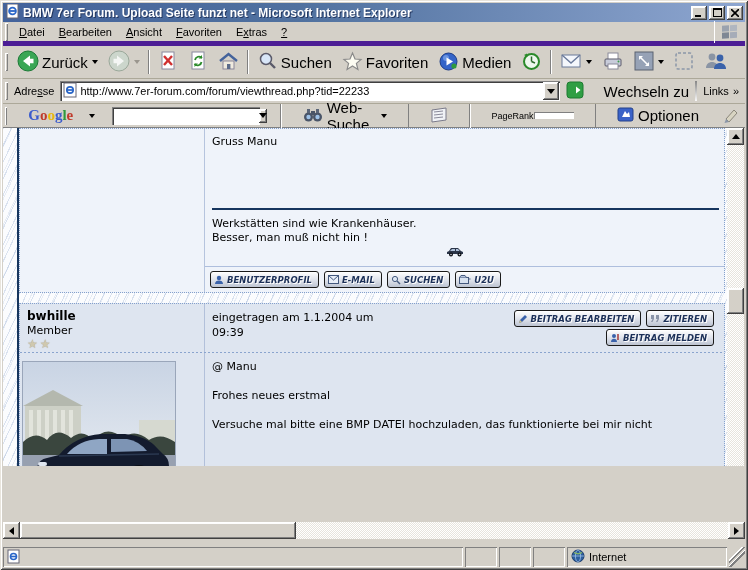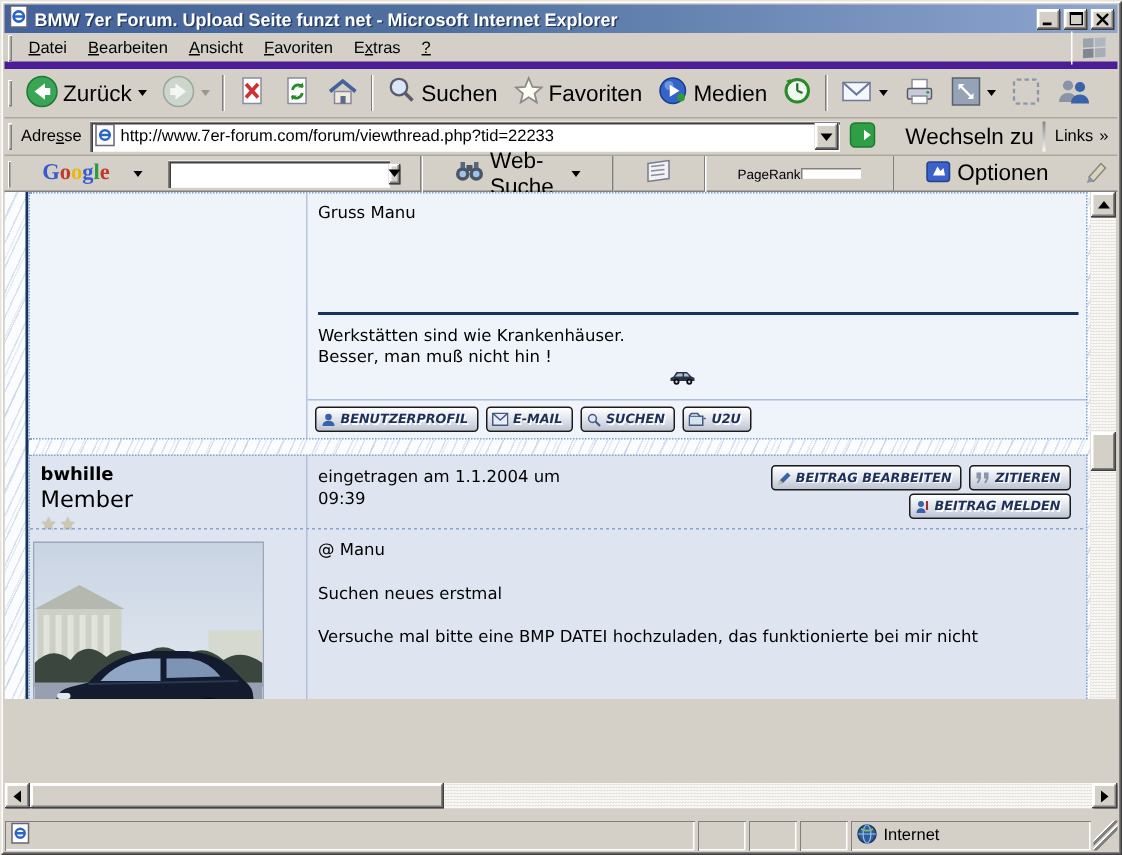--- a/index.html
+++ b/index.html
@@ -65,21 +65,21 @@
   .p1-right{position:relative;}
   .p1-msg{position:absolute;top:6px;left:7px;}
   .p1-hr{position:absolute;top:79px;left:7px;right:5px;height:2px;background:#16355e;}
   .p1-sig{position:absolute;top:88px;left:7px;line-height:14px;}
   .p1-car{position:absolute;top:116px;left:240px;}
   .p1-sep{position:absolute;top:137px;left:0;right:0;height:1px;background:#aebedd;}
   .p1-btns{position:absolute;top:142px;left:5px;display:flex;gap:5px;}
   .post2{margin-top:10px;background:#dee5f0;display:grid;grid-template-columns:185px 1fr;grid-template-rows:48px 1px auto;height:227px;}
   .p2-hl{padding:5px 0 0 7px;border-right:1px solid #b2c0da;}
   .p2-author{font-weight:bold;font-size:12px;}
-  .p2-rank{font-size:15px;margin-top:1px;}
+  .p2-rank{font-size:11px;margin-top:1px;}
   .p2-stars{color:#cfc8ae;font-size:12px;letter-spacing:2px;text-shadow:0 0 1px #9a937d;}
   .p2-hr{position:relative;}
   .p2-date{position:absolute;top:6px;left:7px;line-height:15px;}
   .p2-btns{position:absolute;top:6px;right:10px;display:flex;flex-direction:column;align-items:flex-end;gap:2px;}
   .btnrow{display:flex;gap:5px;}
   .p2-sep{grid-column:1/3;background:repeating-linear-gradient(90deg,#8aa4ce 0 2px,transparent 2px 4px);}
   .p2-bl{border-right:1px solid #b2c0da;}
   .avatar{margin:8px 0 0 2px;display:block;border:1px solid #9aa6ba;}
   .p2-br{position:relative;}
   .m0{position:absolute;top:7px;left:7px;} .m1{position:absolute;top:36px;left:7px;}
@@ -490,21 +490,21 @@
               <circle cx="44" cy="117" r="13" fill="#0a0d14"></circle>
                 <circle cx="44" cy="117" r="6" fill="#c6cbd4"></circle>
               <circle cx="116" cy="115" r="12" fill="#0a0d14"></circle>
                 <circle cx="116" cy="115" r="5.5" fill="#c6cbd4"></circle>
               <rect x="15" y="100" width="9" height="4" rx="2" fill="#dfe6f0"></rect>
               <rect x="14" y="106" width="7" height="7" rx="1" fill="#05080e"></rect>
             </svg>
           </div>
           <div class="p2-br">
             <div class="m0">@ Manu</div>
-            <div class="m1">Suchen neues erstmal</div>
+            <div class="m1">Frohes neues erstmal</div>
             <div class="m2">Versuche mal bitte eine BMP DATEI hochzuladen, das funktionierte bei mir nicht</div>
             <div class="m3">Gruss</div>
             <div class="m4">Sascha</div>
           </div>
         </div>
 
       </div>
     </div>
 
     <div class="vscroll">

